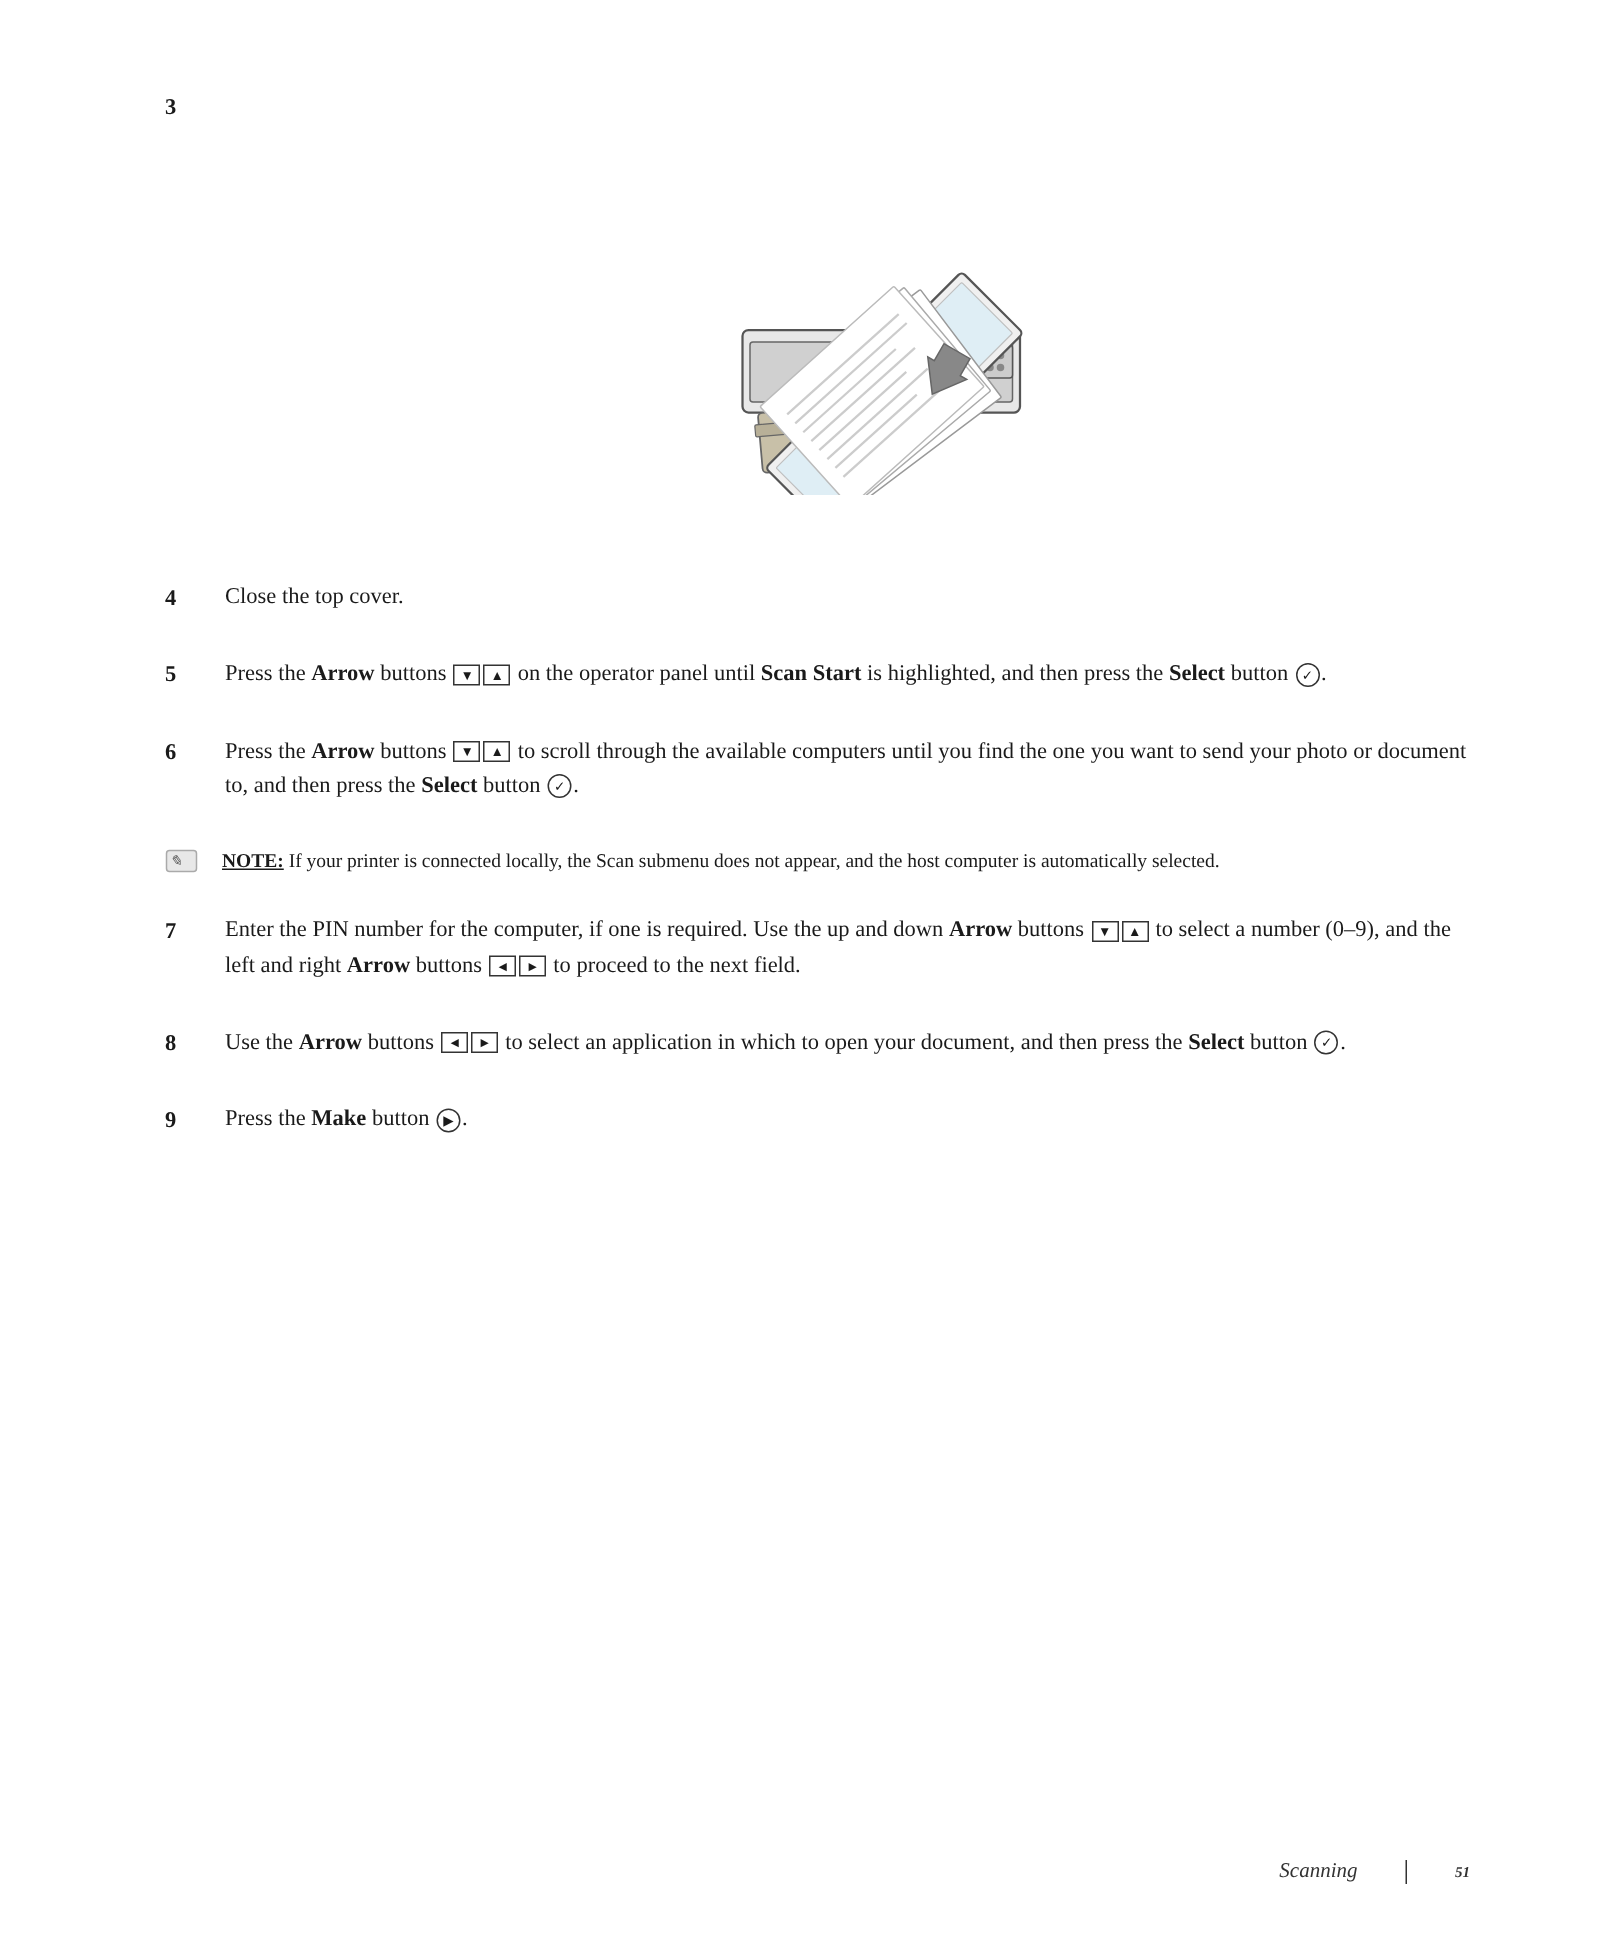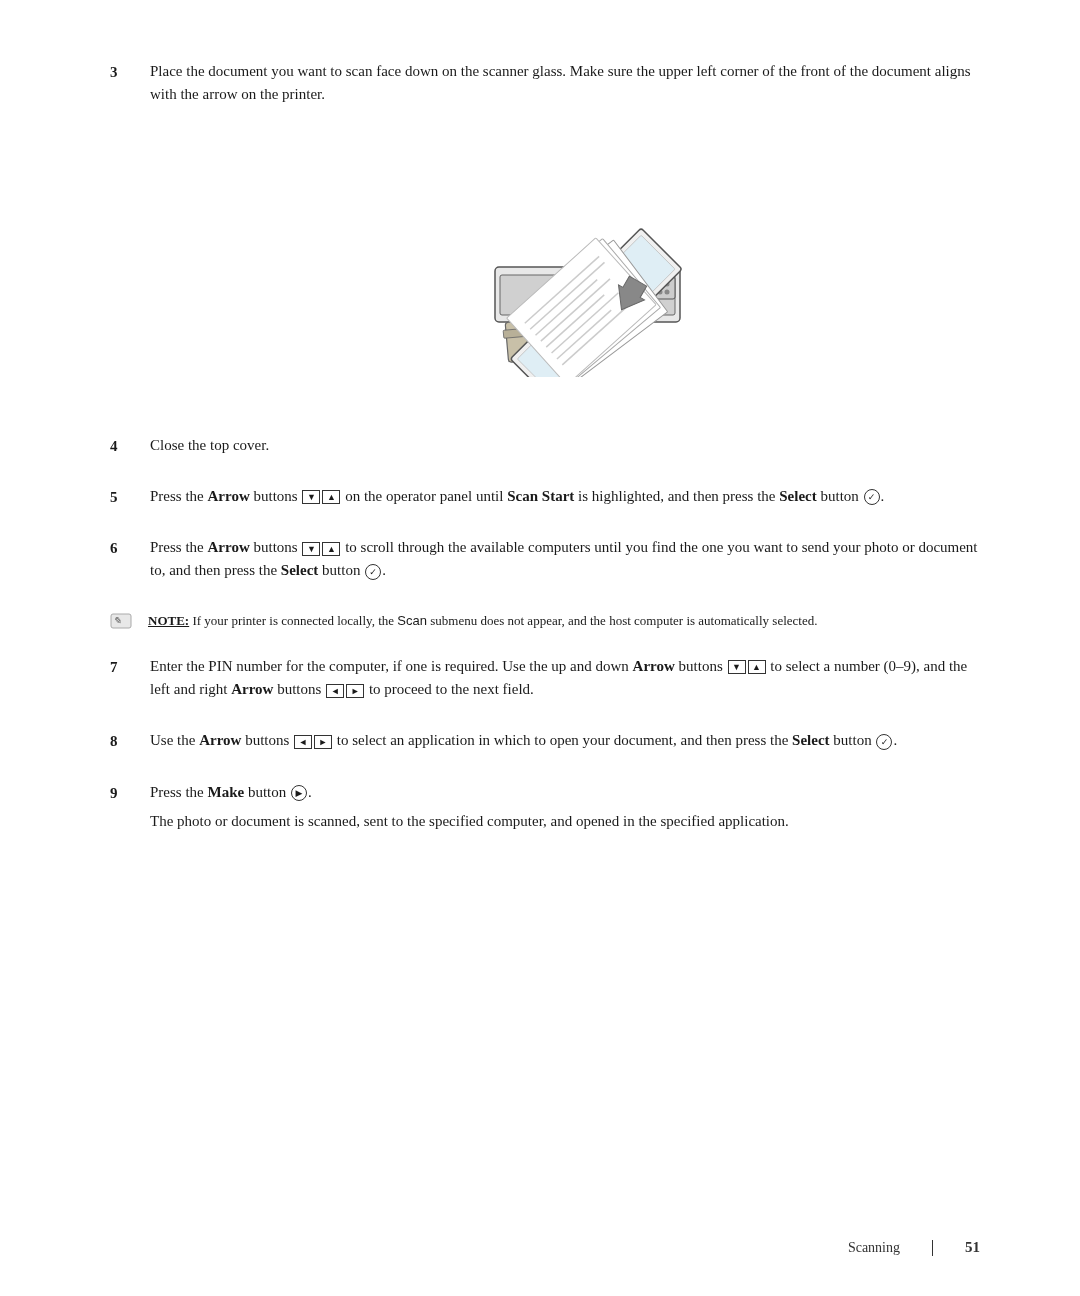--- a/index.html
+++ b/index.html
@@ -90,21 +90,21 @@
       line-height: 1.5;
     }
 
     .note-text strong {
       font-variant: small-caps;
       font-size: 13px;
       text-decoration: underline;
     }
 
     code, .mono {
-      font-family: Liberation Sans, sans-serif;
+      font-family: Liberation Serif, serif;
       font-size: 13px;
     }
 
     
     .btn-icon {
       display: inline-flex;
       align-items: center;
       justify-content: center;
       vertical-align: middle;
       margin: 0 1px;
@@ -150,44 +150,44 @@
 
     .footer {
       position: absolute;
       bottom: 40px;
       right: 100px;
       font-size: 14px;
       color: #333;
       display: flex;
       align-items: center;
       gap: 32px;
+      font-style: italic;
     }
 
     .footer-divider {
       width: 1px;
       height: 16px;
       background: #333;
       display: inline-block;
     }
 
     .footer-page {
       font-weight: bold;
-      font-size: 15px;
+      font-size: 10px;
     }
   </style>
 </head>
 <body>
 
 <div class="page">
   <ol class="step-list">
 
     <li class="step-item">
       <span class="step-number"><strong>3</strong></span>
       <div class="step-content">
-        <p>Place the document you want to scan face down on the scanner glass. Make sure the upper left corner of the front of the document aligns with the arrow on the printer.</p>
 
         <div class="scanner-image">
           <svg class="scanner-svg" viewBox="0 0 280 240" xmlns="http://www.w3.org/2000/svg">
 
             <rect x="50" y="130" width="185" height="55" rx="4" ry="4" fill="#e8e8e8" stroke="#555" stroke-width="1.5"></rect>
 
             <rect x="55" y="138" width="175" height="40" rx="2" ry="2" fill="#d0d0d0" stroke="#666" stroke-width="1"></rect>
 
             <rect x="60" y="182" width="80" height="40" rx="3" ry="3" fill="#c8c0a8" stroke="#666" stroke-width="1.2" transform="rotate(-5, 100, 182)"></rect>
             <rect x="58" y="190" width="76" height="8" rx="1" ry="1" fill="#b8b098" stroke="#666" stroke-width="0.8" transform="rotate(-5, 96, 190)"></rect>
@@ -289,21 +289,20 @@
         </p>
       </div>
     </li>
 
     <li class="step-item">
       <span class="step-number"><strong>9</strong></span>
       <div class="step-content">
         <p>Press the <strong>Make</strong> button
           <span class="start-icon btn-icon">▶</span>.
         </p>
-        <p class="continuation">The photo or document is scanned, sent to the specified computer, and opened in the specified application.</p>
       </div>
     </li>
 
   </ol>
 
   <div class="footer">
     <span>Scanning</span>
     <span class="footer-divider"></span>
     <span class="footer-page">51</span>
   </div>

